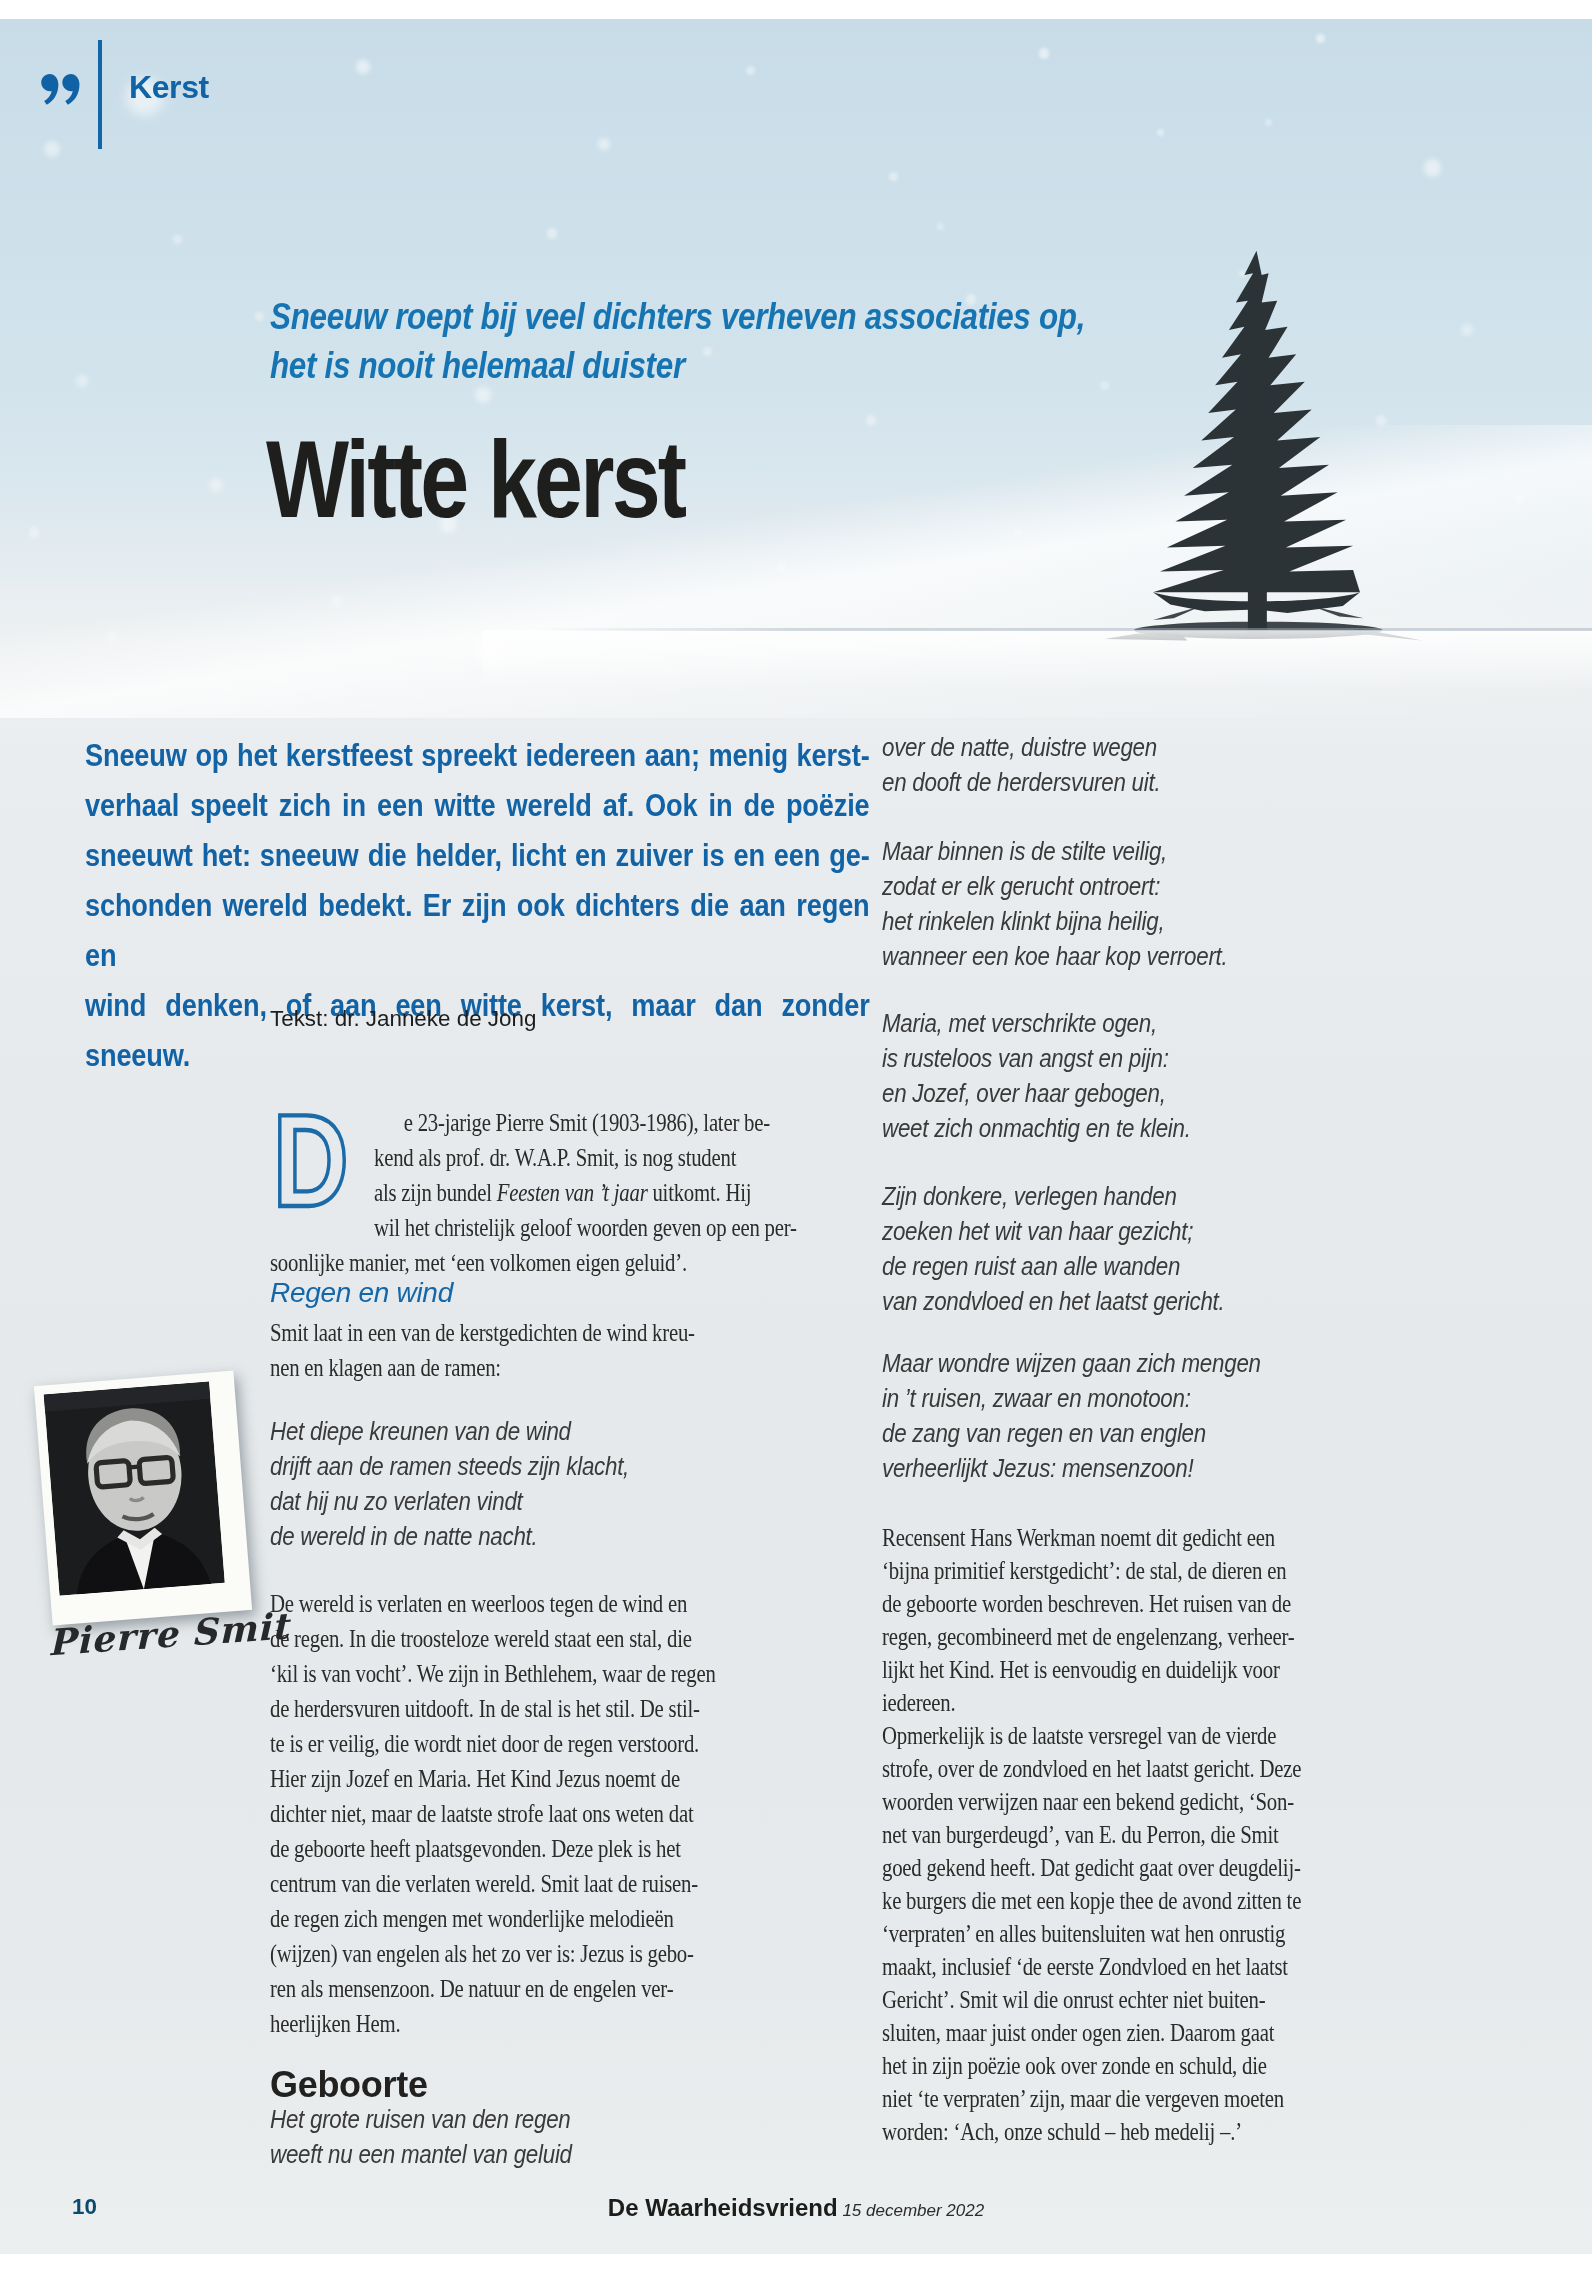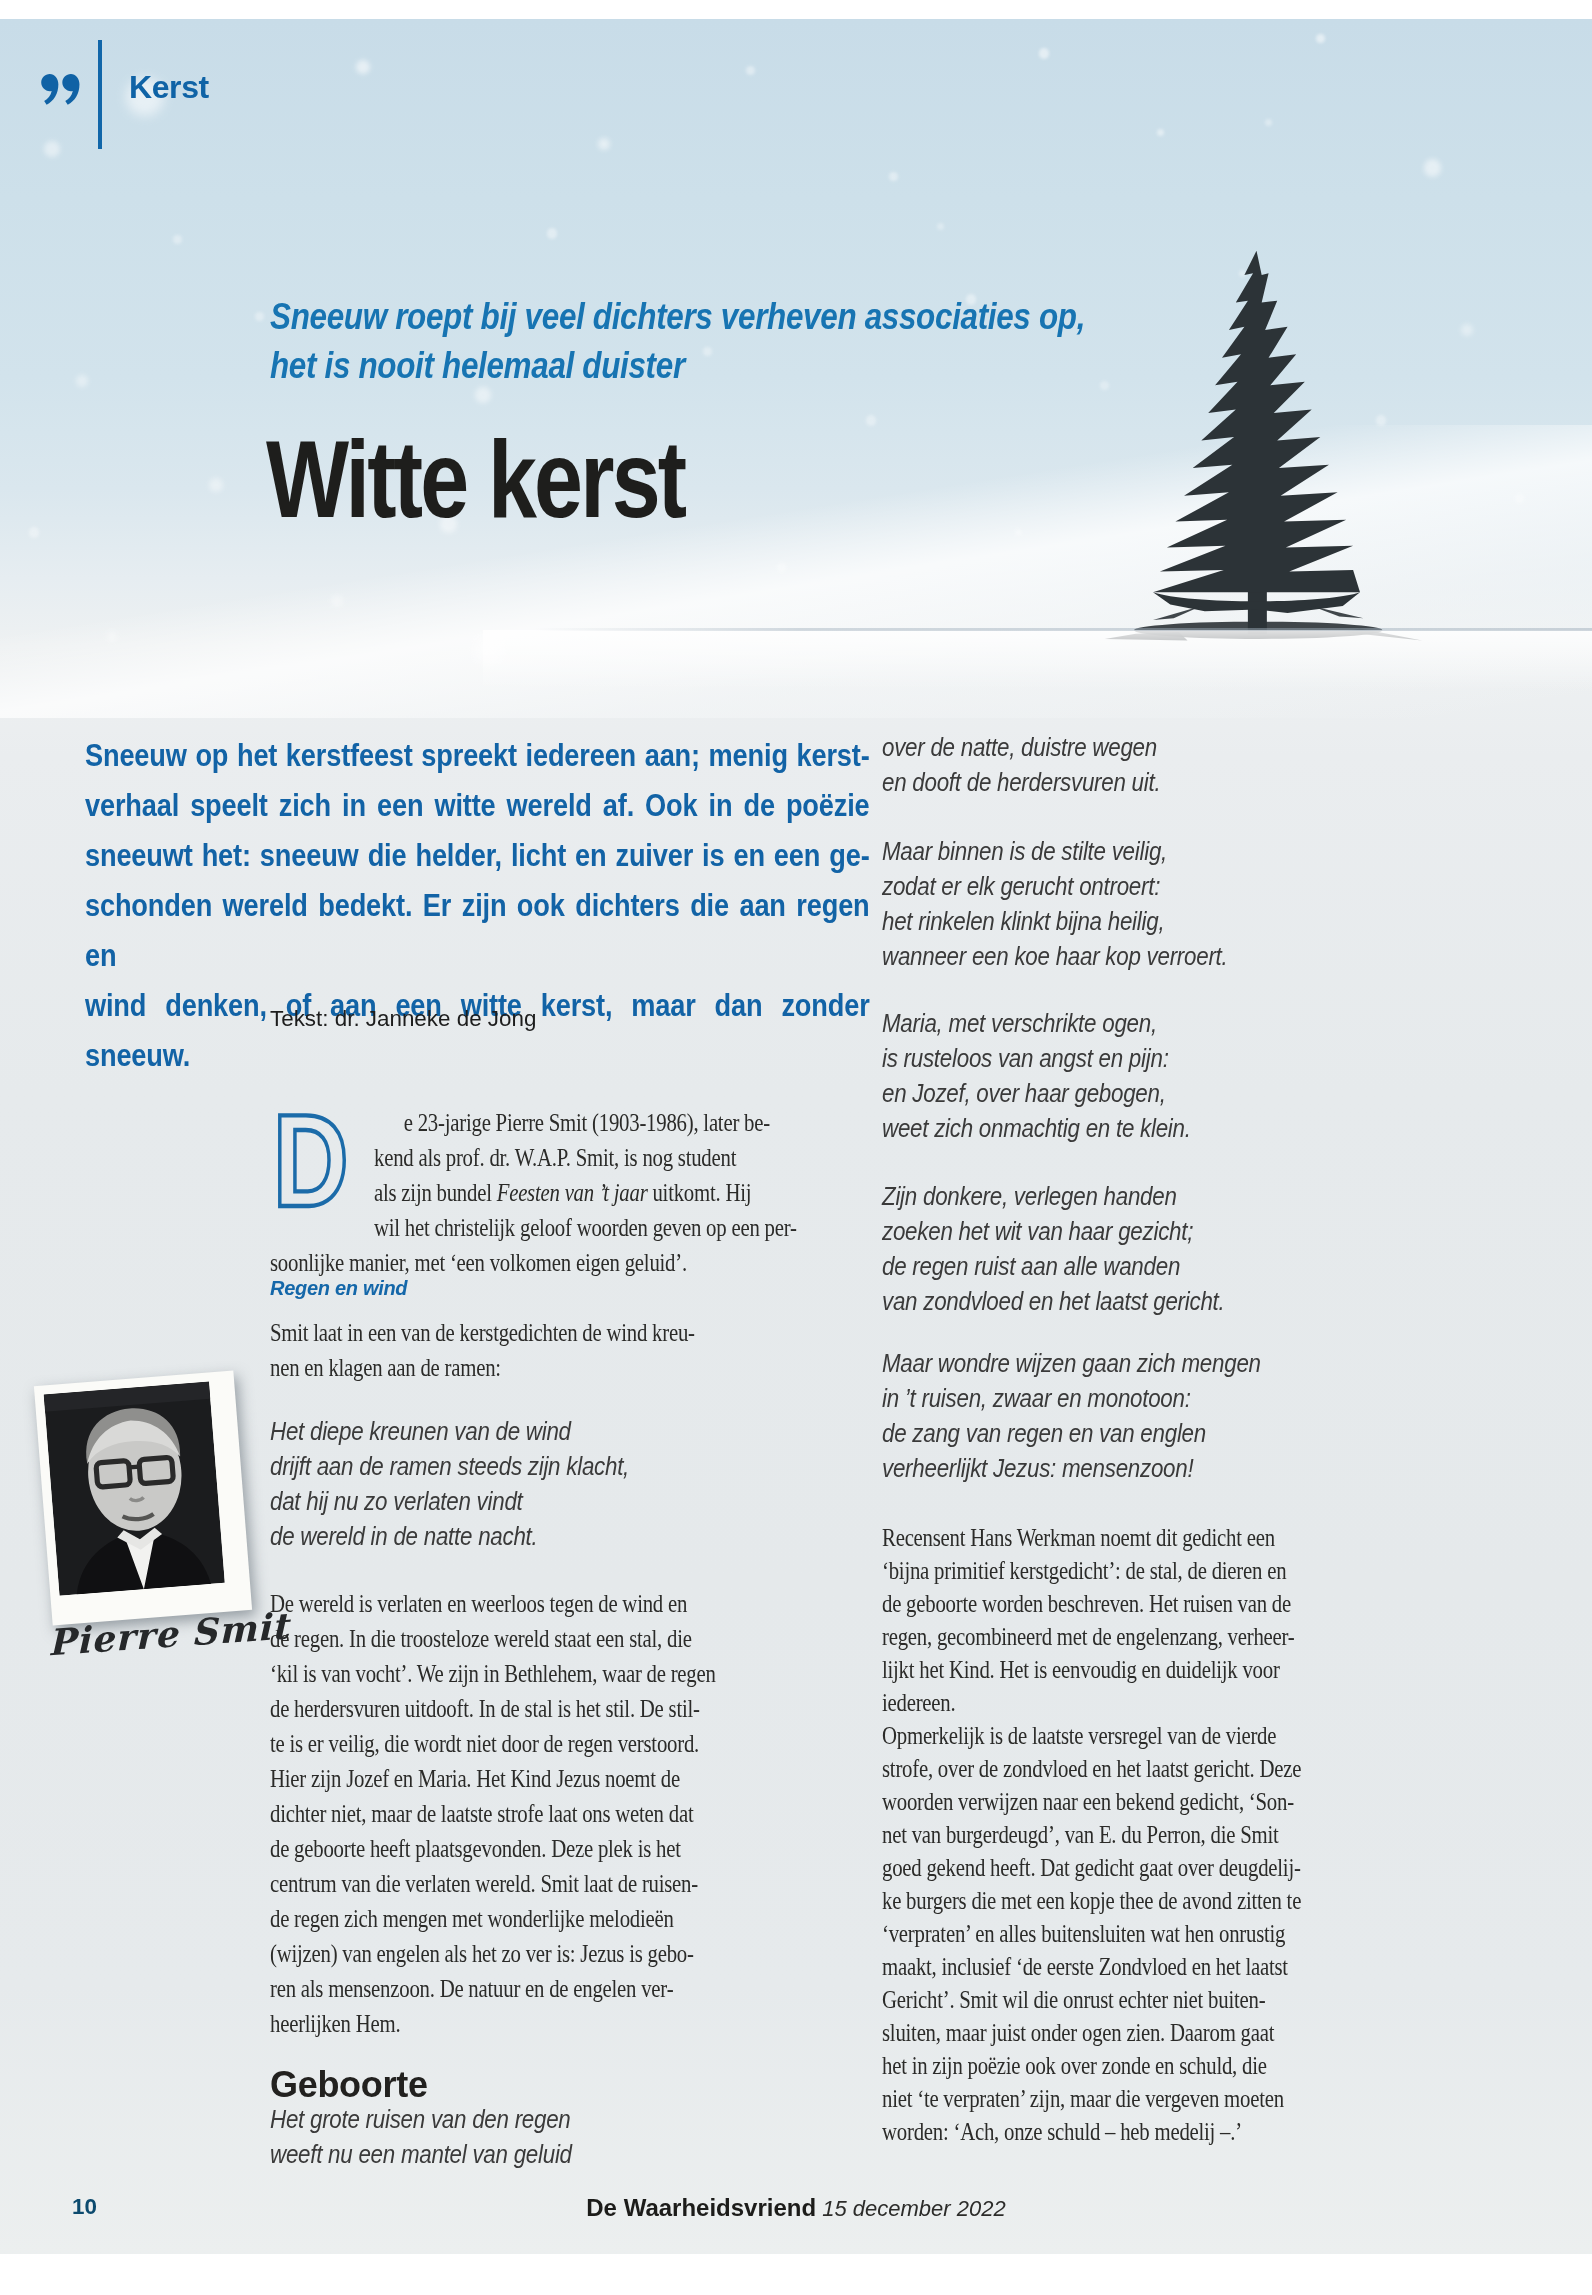--- a/index.html
+++ b/index.html
@@ -35,37 +35,37 @@
     text-align:justify;text-align-last:justify;transform:scaleX(.85);transform-origin:0 0;
     letter-spacing:-0.2px;}
 
   .byline{position:absolute;left:270px;top:987px;font-size:22.4px;color:#1d1d1d;}
   .byline b{font-weight:400;}
 
   .serif{font-family:"Liberation Serif",serif;font-size:26px;line-height:35px;color:#2b2b29;
     white-space:pre;transform:scaleX(.8);transform-origin:0 0;letter-spacing:-0.3px;margin:0;}
   .poem{font-style:italic;font-size:26px;line-height:35px;color:#3a3a3a;white-space:pre;
     transform:scaleX(.86);transform-origin:0 0;margin:0;letter-spacing:-0.3px;}
-  .subhead-blue{font-style:italic;font-weight:700;font-size:20px;color:#1467a9;white-space:pre;margin:0;letter-spacing:-0.3px;}
+  .subhead-blue{font-style:italic;font-weight:400;font-size:28px;color:#1467a9;white-space:pre;margin:0;letter-spacing:-0.3px;}
   .subhead-dark{font-weight:700;font-size:36px;color:#22211f;white-space:pre;margin:0;letter-spacing:-0.3px;}
   .abs{position:absolute;}
   .dropcap-svg{float:left;margin:3.5px 14px 0 0;}
 
   .photo-frame{position:absolute;left:43px;top:1359px;width:183px;height:221px;background:#fbfbf8;
     padding:8.6px 8.6px 10.4px 8.6px;transform:rotate(-4.5deg);transform-origin:50% 50%;
     box-shadow:3.5px 6px 14px rgba(70,82,92,.5);}
   .photo-frame svg{display:block;}
   .photo-caption{position:absolute;left:52px;top:1602px;font-family:"DejaVu Serif",serif;
     font-style:italic;font-weight:800;font-size:36px;color:#26282a;
     transform:rotate(-4deg) skewX(-6deg);transform-origin:0 0;letter-spacing:0.9px;}
 
   .footer-num{position:absolute;left:72px;top:2185px;font-size:22.4px;font-weight:700;color:#0c4a6e;}
   .footer-center{position:absolute;left:0;top:2185px;width:1592px;text-align:center;color:#1c1c1a;}
   .footer-center .mag{font-weight:700;font-size:24px;}
-  .footer-center .date{font-style:italic;font-size:22px;color:#2c2c2a;}
+  .footer-center .date{font-style:italic;font-size:17px;color:#2c2c2a;}
 </style>
 </head>
 <body>
 
 <div class="page">
 
   <div class="scan">
     <div class="drift"></div>
     <div id="dots">
         <div class="dot" style="left: 126px; top: 59px; width: 38px; height: 38px; opacity: 0.55; filter: blur(5.2px);"></div>

